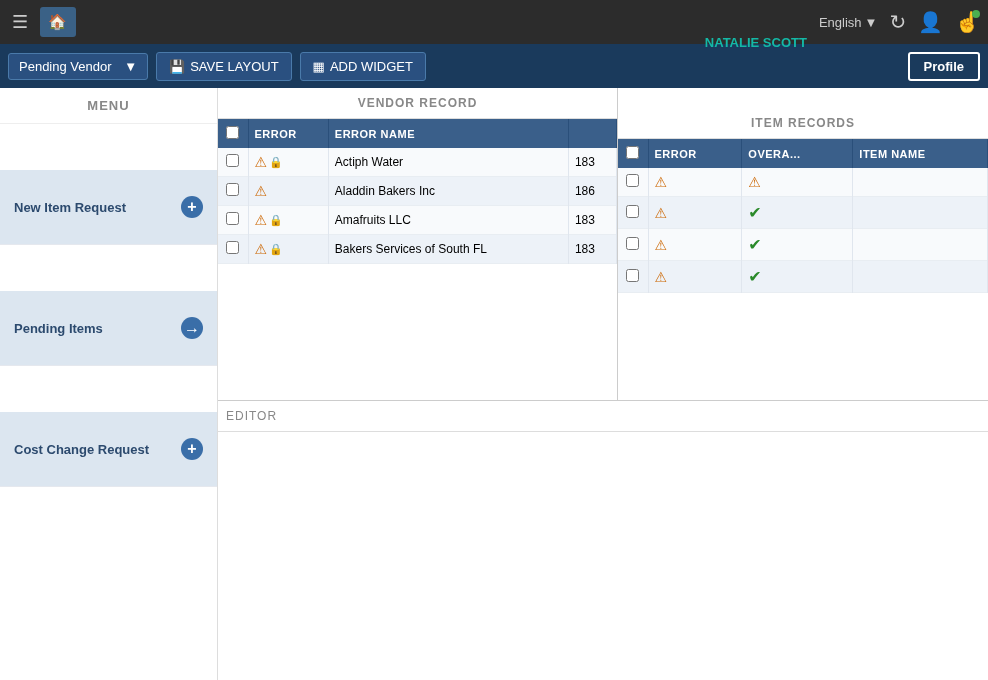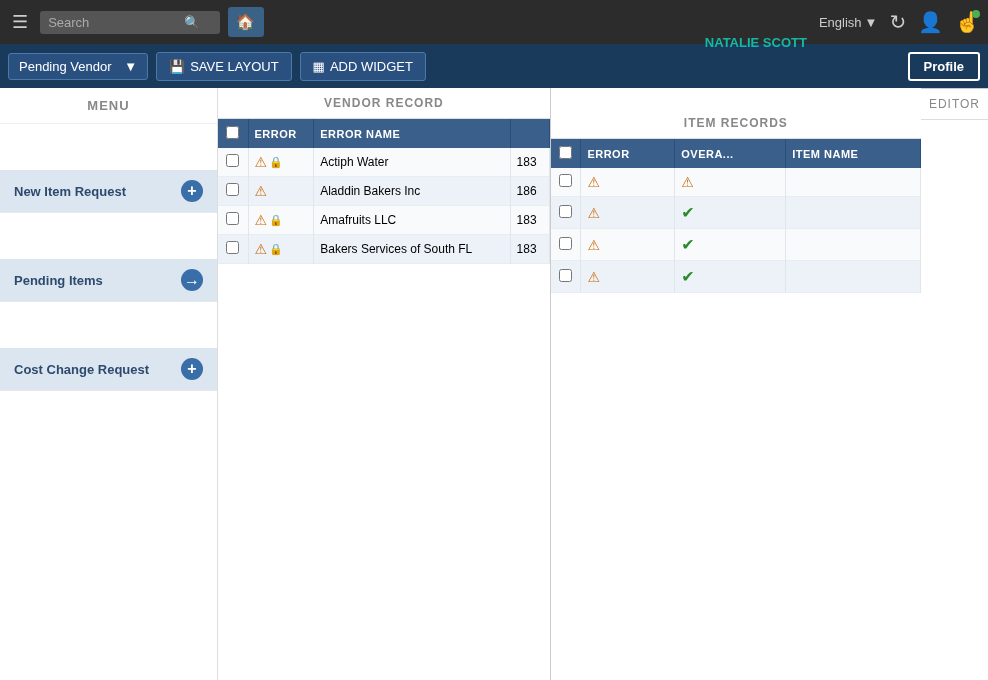--- a/index.html
+++ b/index.html
@@ -151,21 +151,21 @@
       font-size: 13px;
       color: #888;
       font-weight: bold;
       letter-spacing: 1px;
       border-bottom: 1px solid #eee;
     }
     .sidebar-item {
       display: flex;
       align-items: center;
       justify-content: space-between;
-      padding: 10px 14px;
+      padding: 26px 14px;
       border-bottom: 1px solid #e5e8ee;
       cursor: pointer;
       background: #dce6f0;
       color: #2c4a6e;
       font-weight: bold;
       font-size: 13px;
     }
     .sidebar-item .item-right {
       display: flex;
       align-items: center;
@@ -248,38 +248,35 @@
       font-size: 12px;
       color: #888;
       letter-spacing: 1px;
       border-bottom: 1px solid #ddd;
     }
     .editor-body { flex: 1; background: white; }
 
     
     .panels-area {
       display: flex;
+      flex-direction: column;
       flex: 1;
       overflow: hidden;
     }
     .panels-row {
       display: flex;
       flex: 1;
       overflow: hidden;
     }
   </style>
 </head>
 <body>
 
 <div class="top-nav">
   <span class="hamburger-icon">☰</span>
-  <div class="search-container">
-    <input class="search-input" type="text" placeholder="Search" style="">
-    <span class="search-icon">🔍</span>
-  </div>
   <button class="home-btn">🏠</button>
   <div class="nav-spacer"></div>
   <div class="nav-right">
     <span class="nav-username">NATALIE SCOTT</span>
     <span class="nav-lang">
       <span>English</span>
       <span>▼</span>
     </span>
     <span class="nav-icon-btn">↻</span>
     <span class="nav-icon-btn">👤</span>

